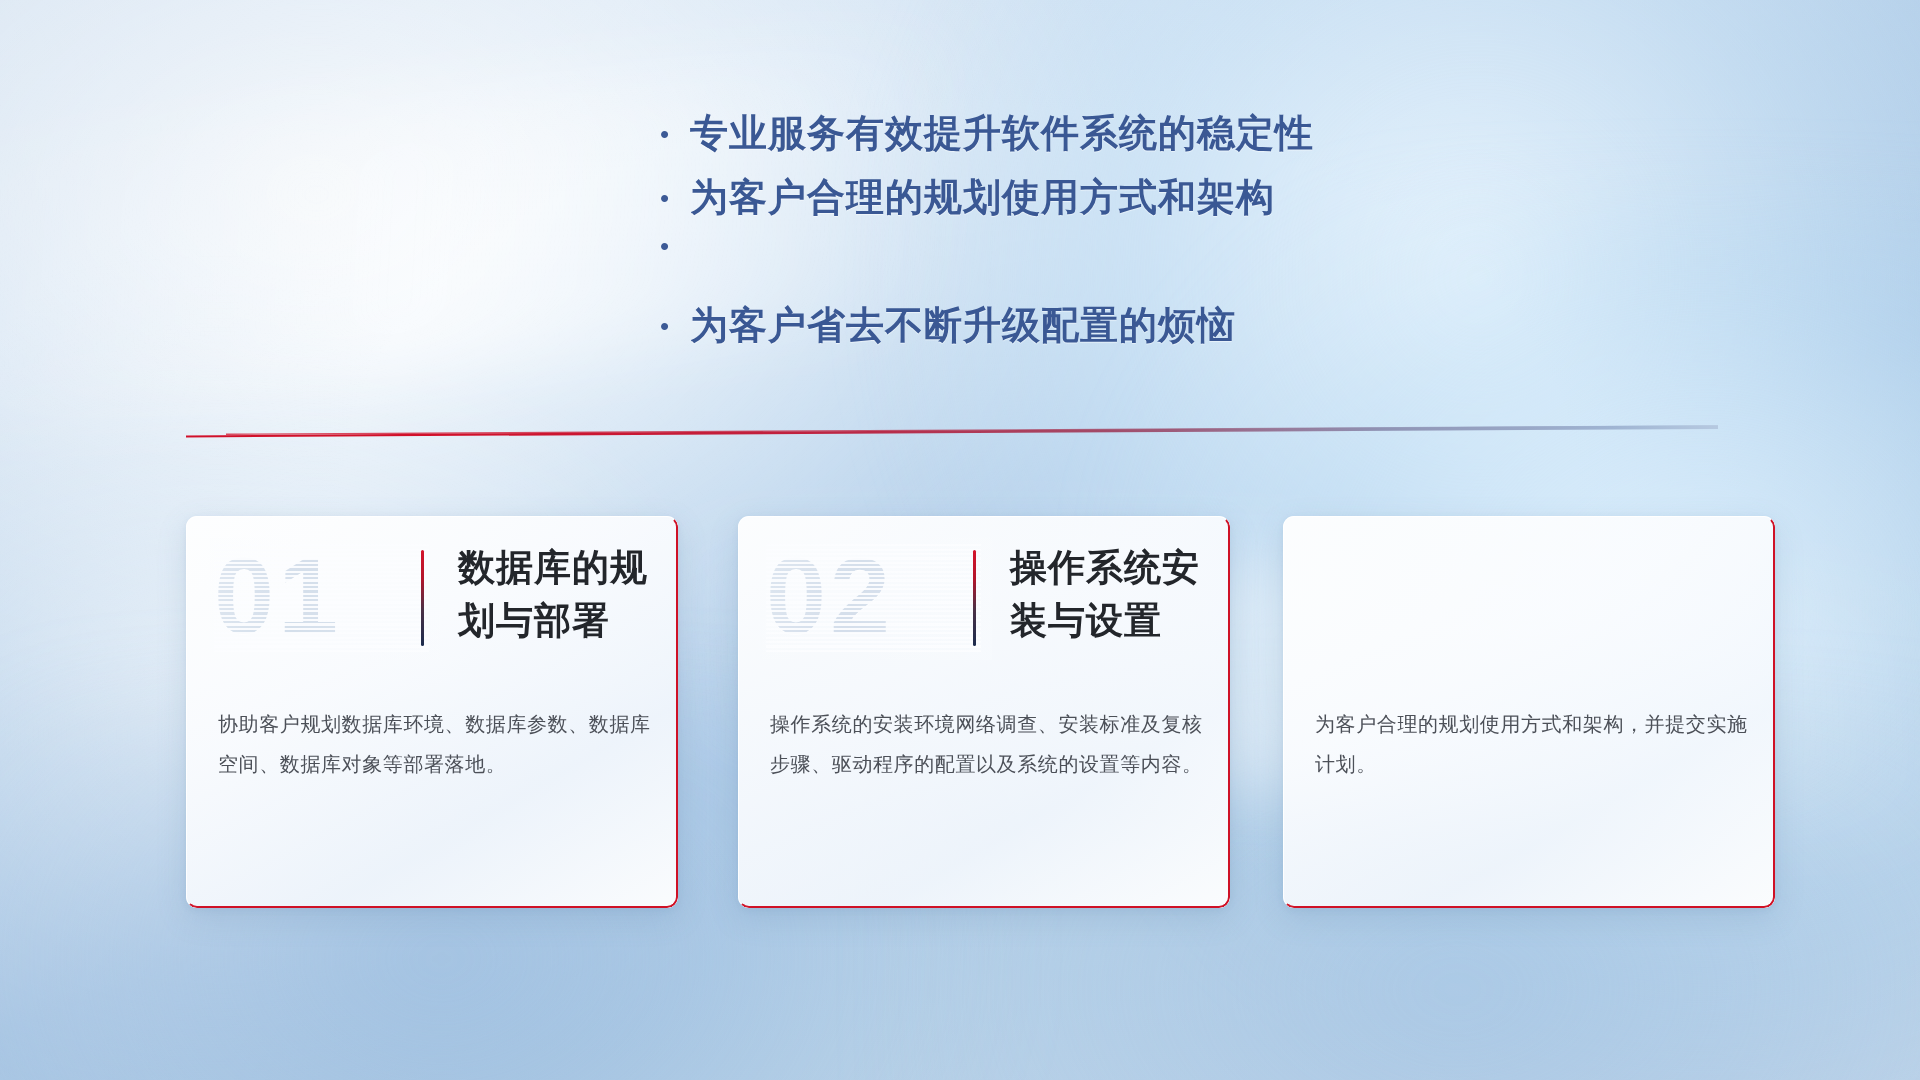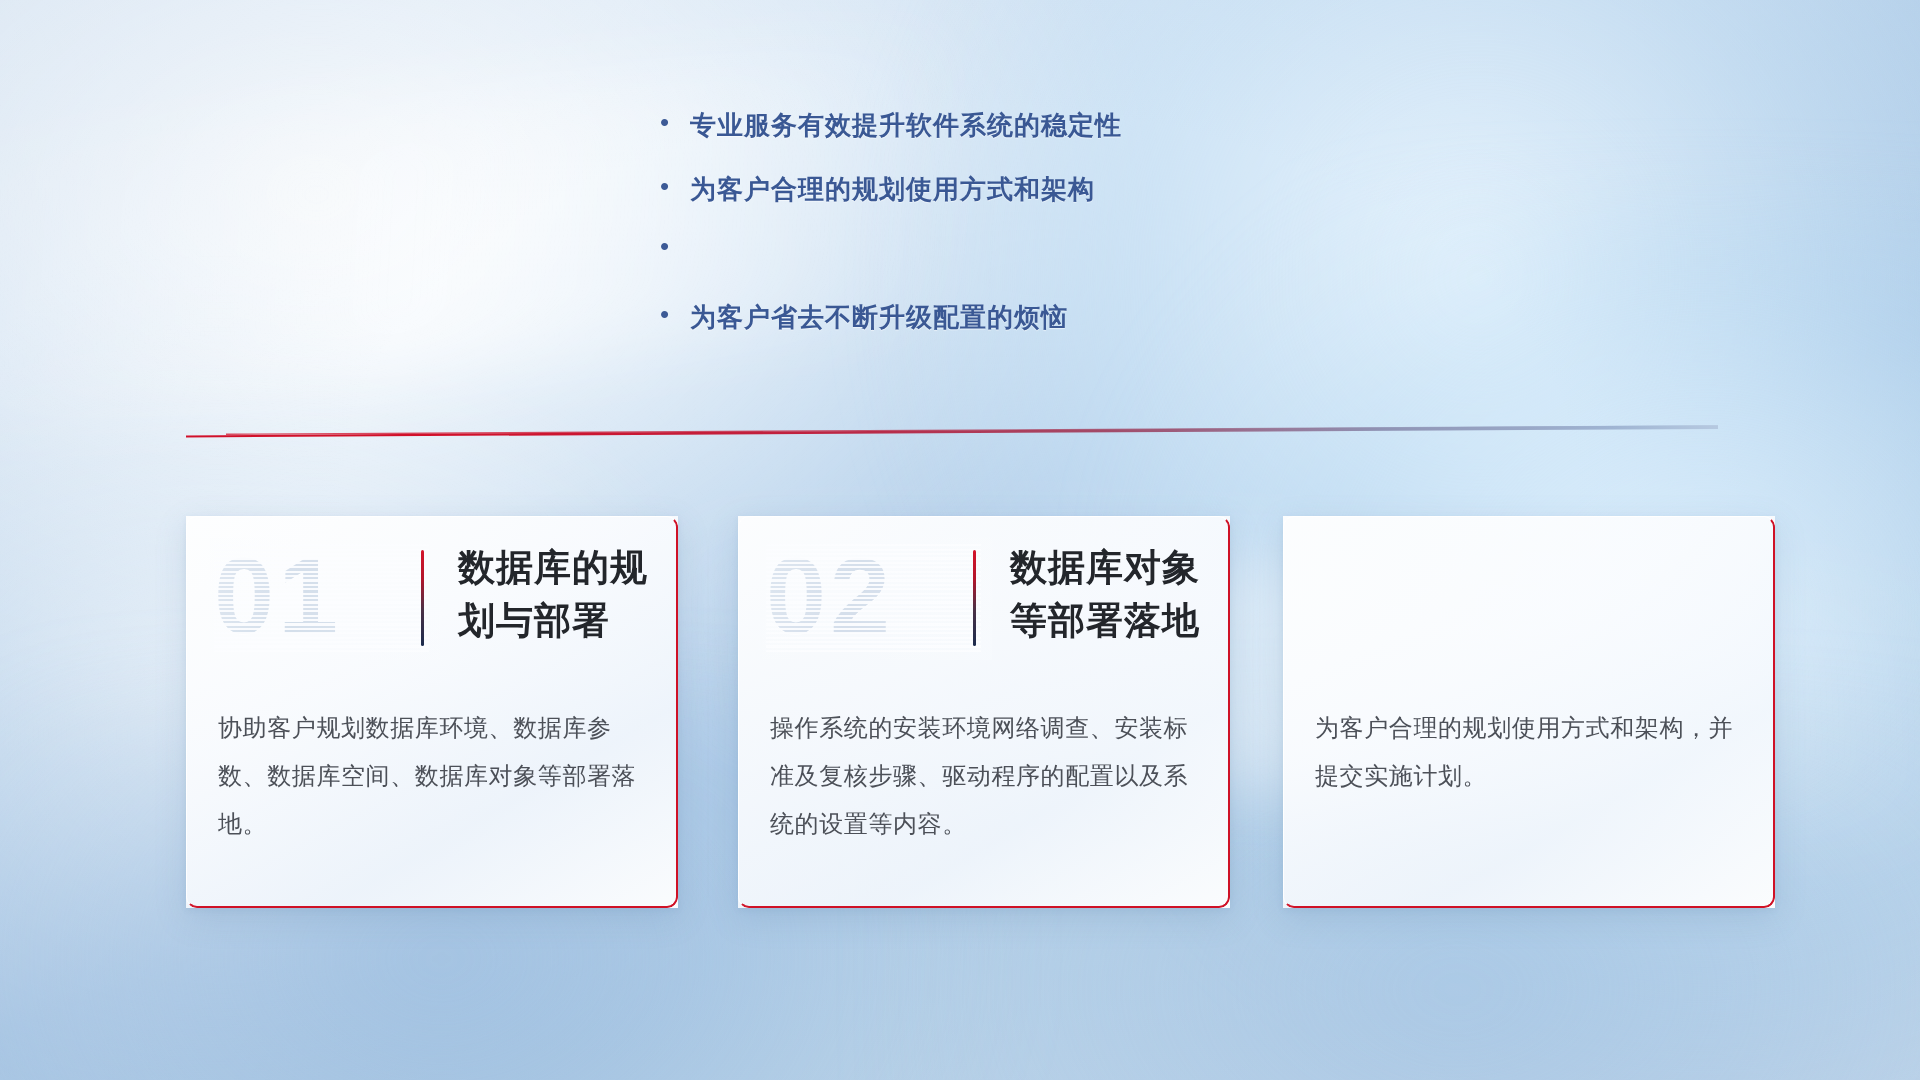--- a/index.html
+++ b/index.html
@@ -70,39 +70,39 @@
   .bullet-row {
     display:flex; align-items:baseline;
     height:64px;
   }
   .bullet-dot {
     width:30px; flex:0 0 30px;
     color:#3c5a96; font-size:26px; line-height:1;
     transform:translateY(-3px);
   }
   .bullet-text {
-    font-size:26px; letter-spacing:1px; color:#3a5894;
+    font-size:38px; letter-spacing:1px; color:#3a5894;
     font-weight:700;
     text-shadow:0 1px 1px rgba(255,255,255,.55);
     white-space:nowrap;
   }
 
   
   #divider {
     position:absolute; left:186px; top:424px; width:1532px; height:18px;
   }
   #divider svg { display:block; width:100%; height:100%; }
 
   
   #cards {
     position:absolute; left:0; top:516px; width:1920px; height:410px;
   }
   .card {
     position:absolute; top:0; width:492px; height:392px;
-    border-radius:0;
+    border-radius:11px;
     background:linear-gradient(150deg, rgba(255,255,255,.94) 0%, rgba(252,253,255,.90) 38%, rgba(247,250,254,.86) 70%, rgba(255,255,255,.94) 100%);
     box-shadow:0 10px 30px rgba(90,125,165,.18), 0 2px 6px rgba(90,125,165,.10);
     overflow:hidden;
   }
   .card::after {
     content:""; position:absolute; inset:0; border-radius:11px;
     pointer-events:none;
     border-right:2.5px solid #cf1126;
     border-bottom:2.5px solid #cf1126;
     border-top:2.5px solid transparent;
@@ -161,21 +161,21 @@
     background:linear-gradient(to bottom,#d4142b 0%, #b3152b 30%, #4b3146 62%, #1b2b4d 100%);
     border-radius:2px;
   }
   .card-title {
     position:absolute; left:272px; top:26px; right:22px;
     font-size:37px; line-height:1.42; font-weight:700;
     color:#23262b; letter-spacing:1px;
   }
   .card-body {
     position:absolute; left:32px; right:26px; top:188px;
-    font-size:24px; line-height:2.0; color:#4c5058;
+    font-size:20px; line-height:2.0; color:#4c5058;
     letter-spacing:.6px;
   }
 </style>
 </head>
 <body>
 
 <div id="bg">
   <div class="bg-base"></div>
   <div class="bg-glow-a"></div>
   <div class="bg-glow-b"></div>
@@ -236,21 +236,21 @@
     </div>
     <div class="card-body">协助客户规划数据库环境、数据库参数、数据库空间、数据库对象等部署落地。</div>
   </div>
 
   <div class="card" id="card-2">
     <div class="card-head">
       <div class="card-num">02</div>
       <div class="num-mask"></div>
       <div class="num-fade"></div>
       <div class="card-rule"></div>
-      <div class="card-title">数据库对象等部署落地</div>
+      <div class="card-title">操作系统安装与设置</div>
     </div>
     <div class="card-body">操作系统的安装环境网络调查、安装标准及复核步骤、驱动程序的配置以及系统的设置等内容。</div>
   </div>
 
   <div class="card" id="card-3">
     <div class="card-body">为客户合理的规划使用方式和架构，并提交实施计划。</div>
   </div>
 
 </div>
 

